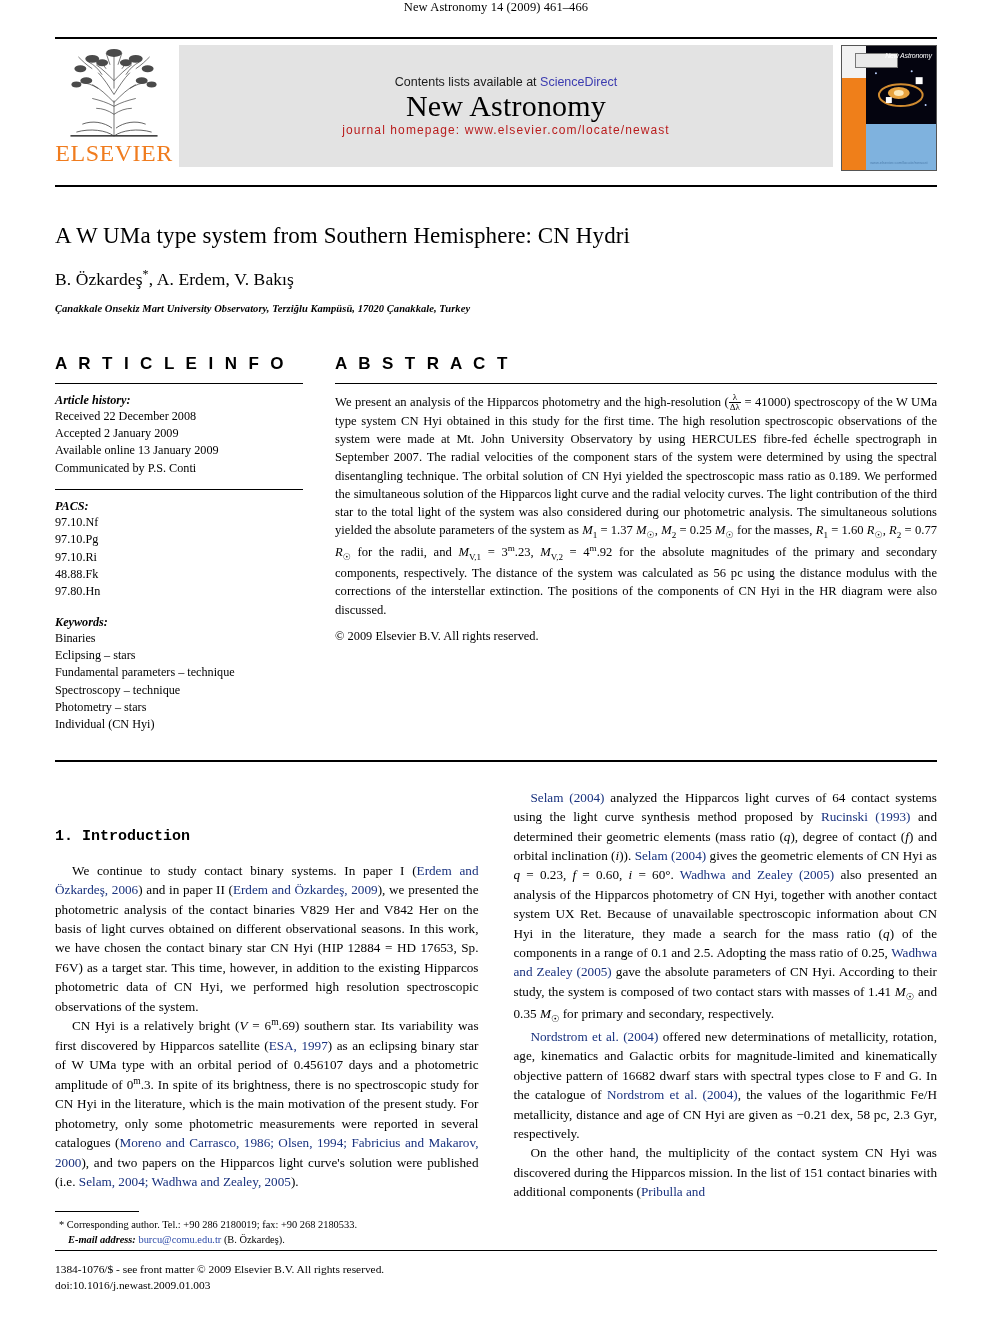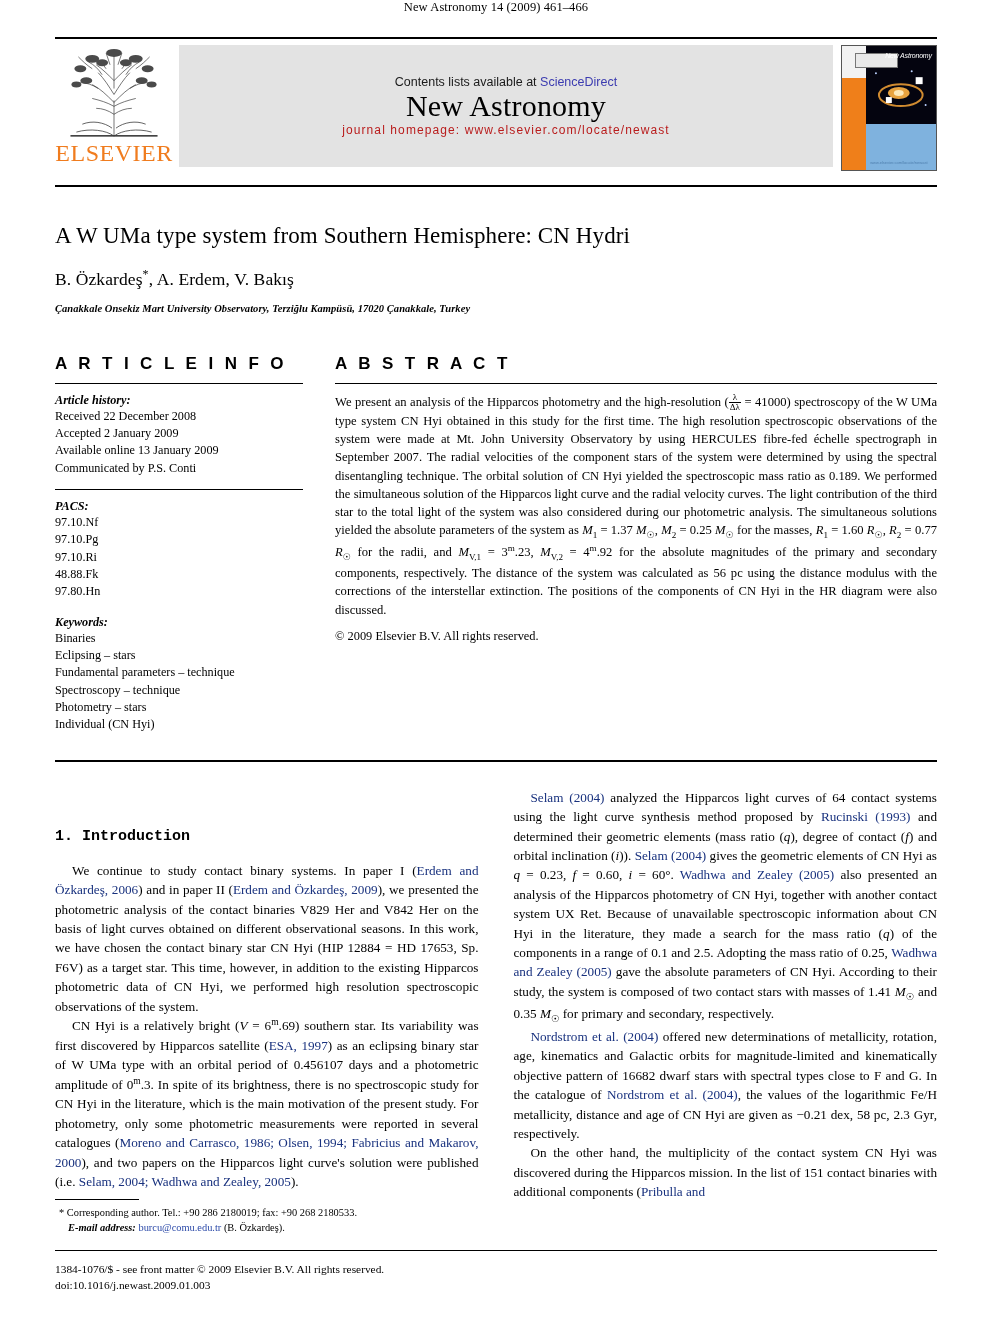--- a/index.html
+++ b/index.html
@@ -179,21 +179,21 @@
     color: #18317e;
     text-decoration: none;
   }
   .email { color: #2b49a8; }
 
   sub { font-size: 0.72em; }
   sup { font-size: 0.72em; }
   .ital { font-style: italic; }
 
   
-  .footnote-wrap { margin-top: 8px; }
+  .footnote-wrap { margin-top: 20px; }
   .footnote-rule { width: 84px; border-top: 1px solid #000; margin-bottom: 6px; }
   .footnote {
     font-size: 10.4px;
     line-height: 1.38;
     padding-left: 13px;
     text-indent: -9px;
   }
   .footnote .fn-label { font-style: italic; font-weight: bold; }
 
   

